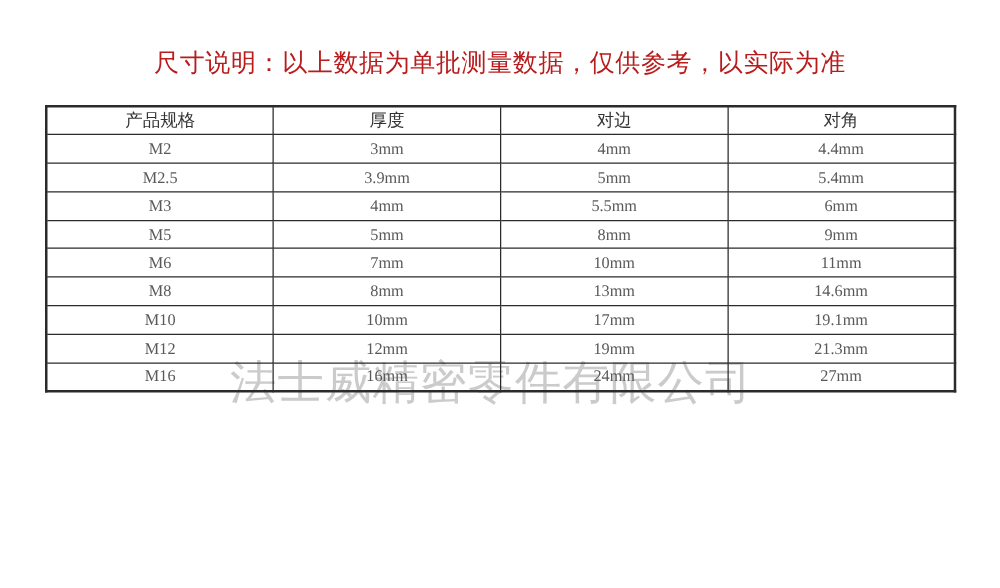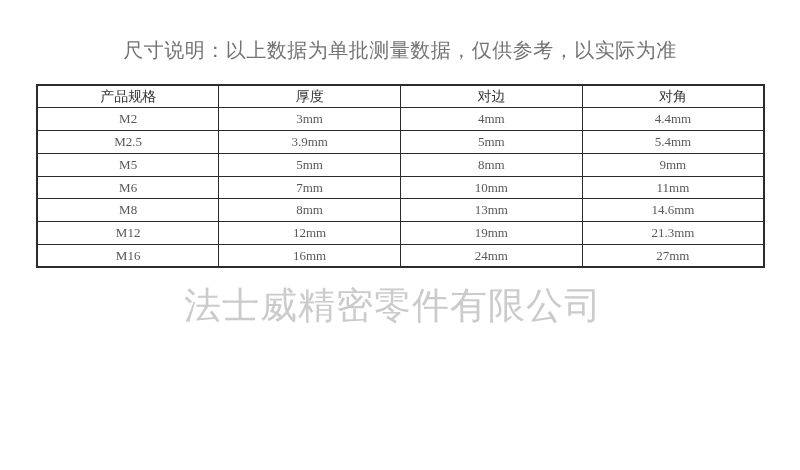--- a/index.html
+++ b/index.html
@@ -19,21 +19,21 @@
     position: relative;
     overflow: hidden;
   }
   .note-title {
     position: absolute;
     top: 37px;
     left: 0;
     width: 100%;
     text-align: center;
     font-size: 20px;
-    color: #737373;
+    color: #b91c1c;
     letter-spacing: 0.5px;
     white-space: nowrap;
   }
   .watermark {
     position: absolute;
     left: 393px;
     top: 266px;
     transform: translate(-50%, -50%);
     font-size: 37px;
     color: var(--watermark-color);
@@ -101,38 +101,50 @@
           <td>4mm</td>
           <td>4.4mm</td>
         </tr>
         <tr>
           <td>M2.5</td>
           <td>3.9mm</td>
           <td>5mm</td>
           <td>5.4mm</td>
         </tr>
         <tr>
+          <td>M3</td>
+          <td>4mm</td>
+          <td>5.5mm</td>
+          <td>6mm</td>
+        </tr>
+        <tr>
           <td>M5</td>
           <td>5mm</td>
           <td>8mm</td>
           <td>9mm</td>
         </tr>
         <tr>
           <td>M6</td>
           <td>7mm</td>
           <td>10mm</td>
           <td>11mm</td>
         </tr>
         <tr>
           <td>M8</td>
           <td>8mm</td>
           <td>13mm</td>
           <td>14.6mm</td>
         </tr>
         <tr>
+          <td>M10</td>
+          <td>10mm</td>
+          <td>17mm</td>
+          <td>19.1mm</td>
+        </tr>
+        <tr>
           <td>M12</td>
           <td>12mm</td>
           <td>19mm</td>
           <td>21.3mm</td>
         </tr>
         <tr>
           <td>M16</td>
           <td>16mm</td>
           <td>24mm</td>
           <td>27mm</td>

